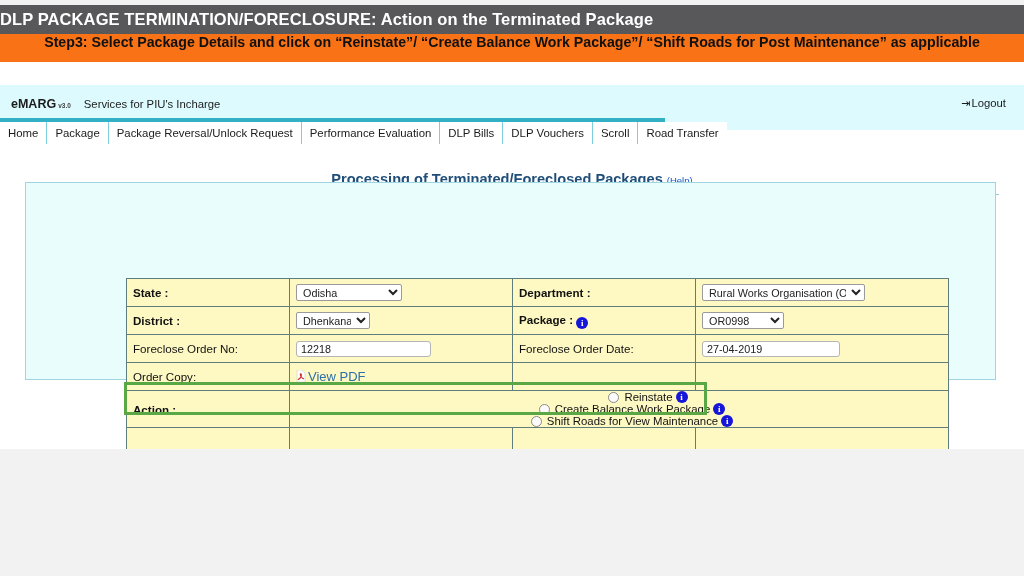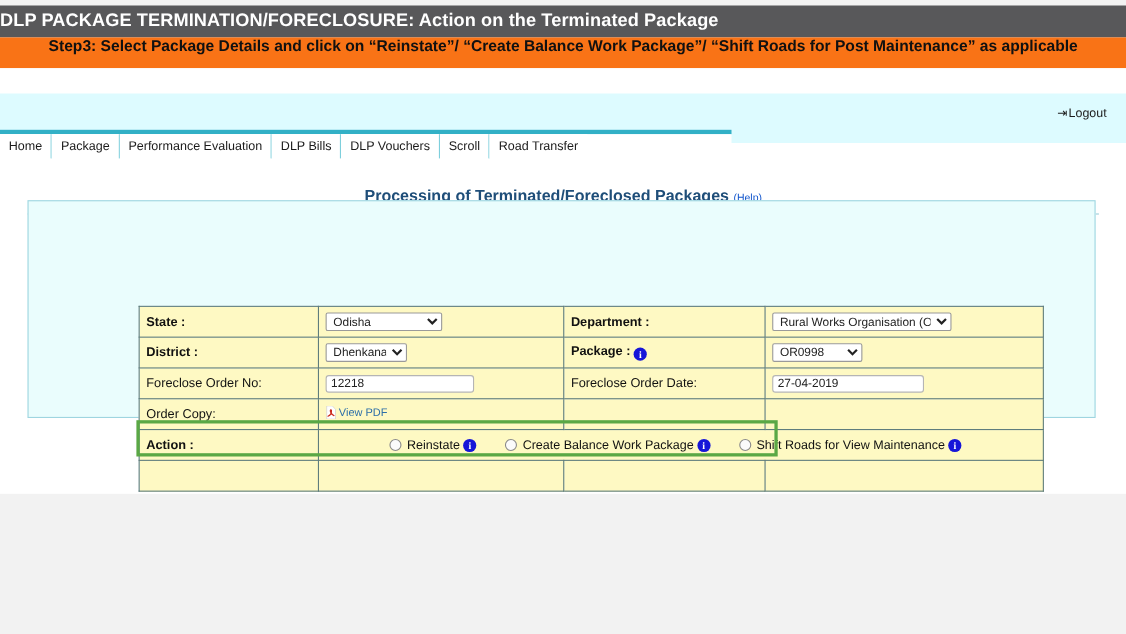--- a/index.html
+++ b/index.html
@@ -225,21 +225,21 @@
     height: 16px;
     padding: 0 4px;
     box-sizing: border-box;
   }
   input.w-ordno { width: 135px; }
   input.w-orddt { width: 138px; }
 
   .pdf-link {
     display: inline-flex;
     align-items: center;
-    font-size: 10px;
+    font-size: 13px;
     color: #2d6fa8;
     cursor: pointer;
     white-space: nowrap;
   }
   .pdf-ico {
     width: 10px; height: 12px;
     margin-right: 2px;
     flex: 0 0 auto;
   }
 
@@ -258,20 +258,21 @@
     margin-left: 3px;
     cursor: pointer;
   }
 
   
   .action-cell { padding: 0 6px; }
   .actions {
     display: flex;
     align-items: center;
     gap: 0;
+    flex-direction: column;
   }
   .radio-opt {
     display: inline-flex;
     align-items: center;
     font-size: 11.4px;
     color: #111;
     white-space: nowrap;
     margin-left: 26px;
     cursor: pointer;
   }
@@ -311,34 +312,42 @@
   <span class="txt">DLP PACKAGE TERMINATION/FORECLOSURE: Action on the Terminated Package</span>
 </div>
 <div class="slide-subtitle">
   <span class="txt">Step3: Select Package Details and click on “Reinstate”/ “Create Balance Work Package”/ “Shift Roads for Post Maintenance” as applicable</span>
 </div>
 
 <div class="page">
 
   <div class="site-header"></div>
 
+  <div class="brand">
+    <span class="name">eMARG</span>
+    <span class="ver">v3.0</span>
+    <span class="tagline">Services for PIU's Incharge</span>
+  </div>
 
   <div class="logout">
     <span class="ico">⇥</span>
     <span>Logout</span>
   </div>
 
   <div class="nav-wrap">
     <div class="nav-topbar"></div>
     <div class="nav">
       <div class="nav-item">
           <span>Home</span>
         </div>
       <div class="nav-item">
           <span>Package</span>
+        </div>
+      <div class="nav-item">
+          <span>Package Reversal/Unlock Request</span>
         </div>
       <div class="nav-item">
           <span>Performance Evaluation</span>
         </div>
       <div class="nav-item">
           <span>DLP Bills</span>
         </div>
       <div class="nav-item">
           <span>DLP Vouchers</span>
         </div>

